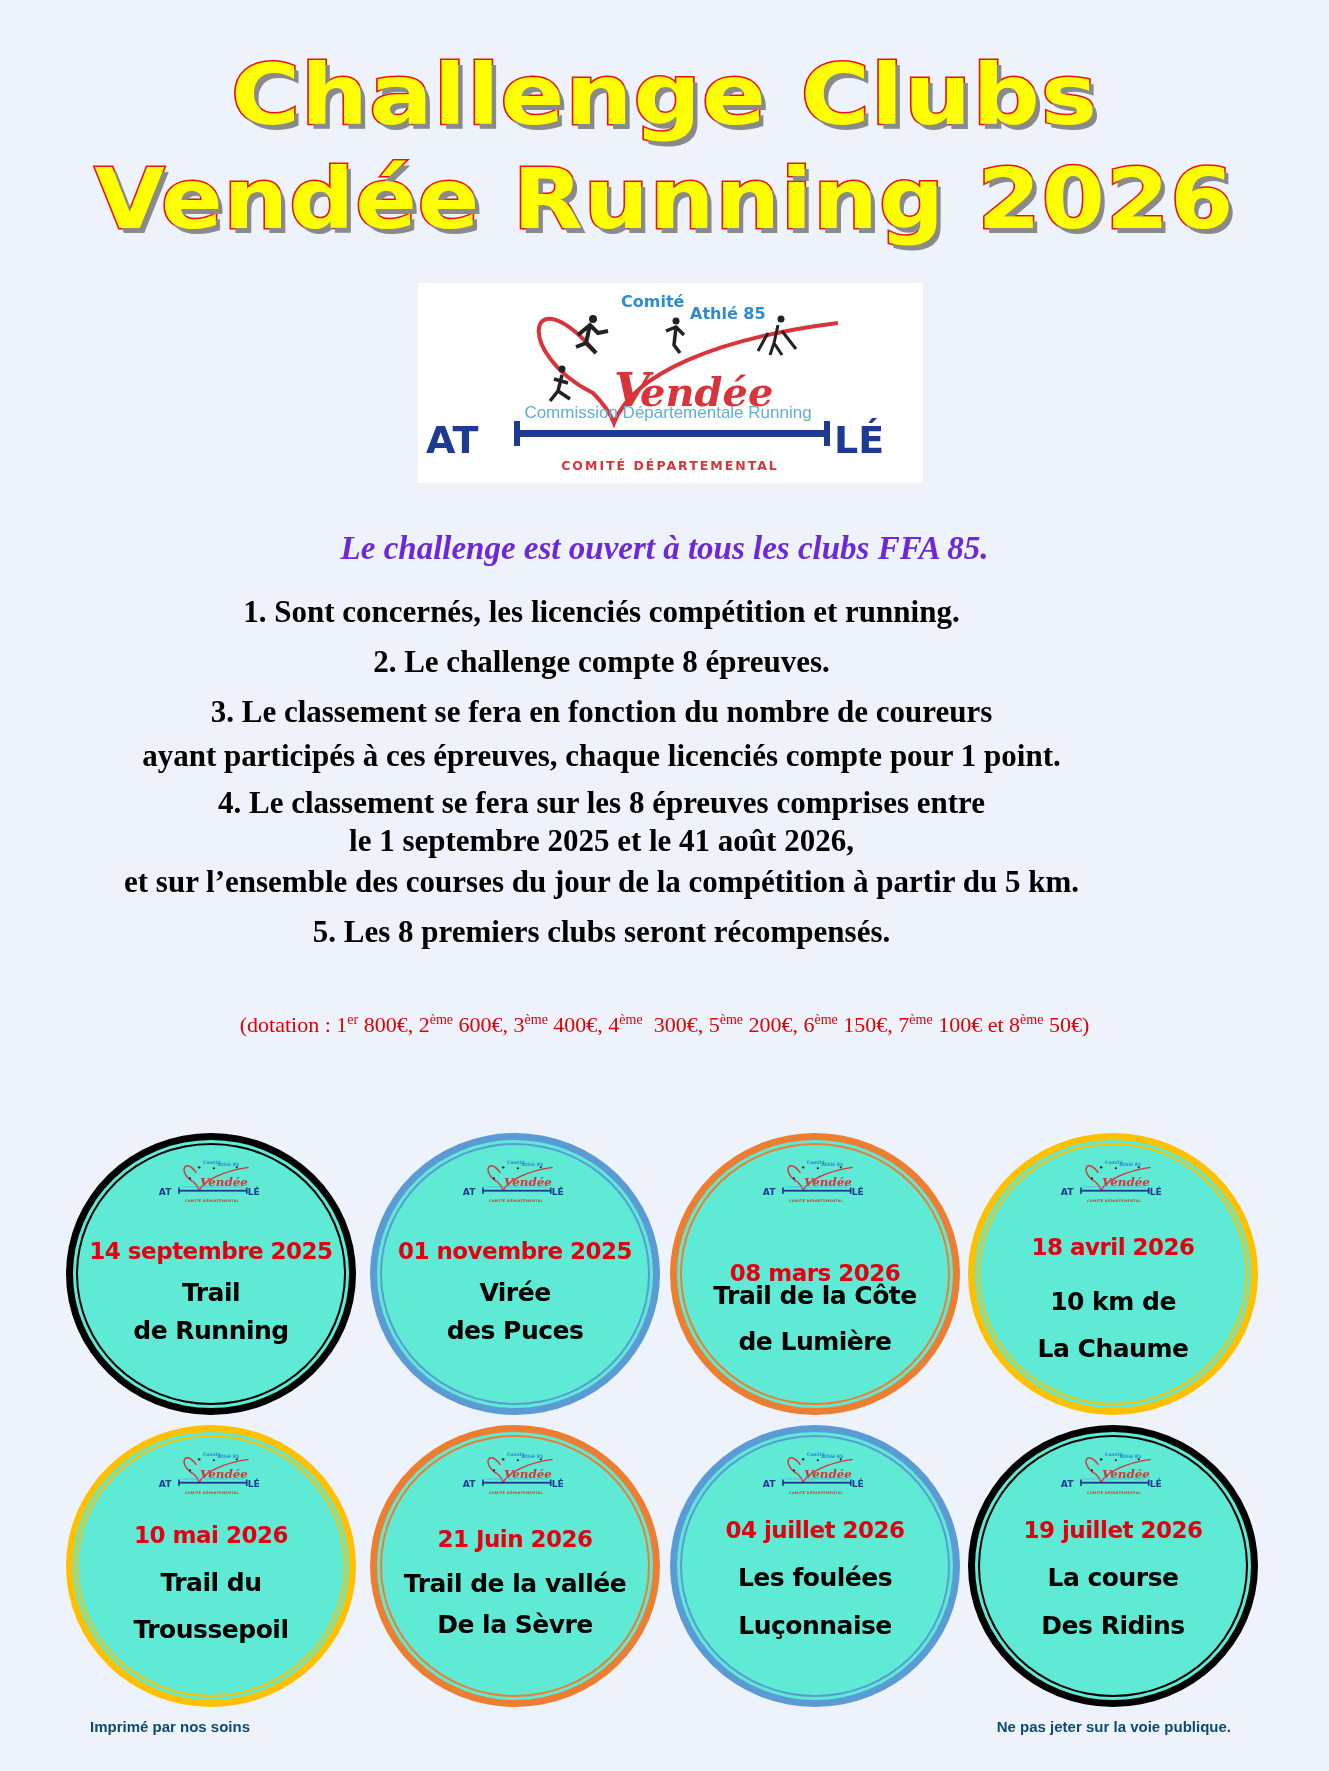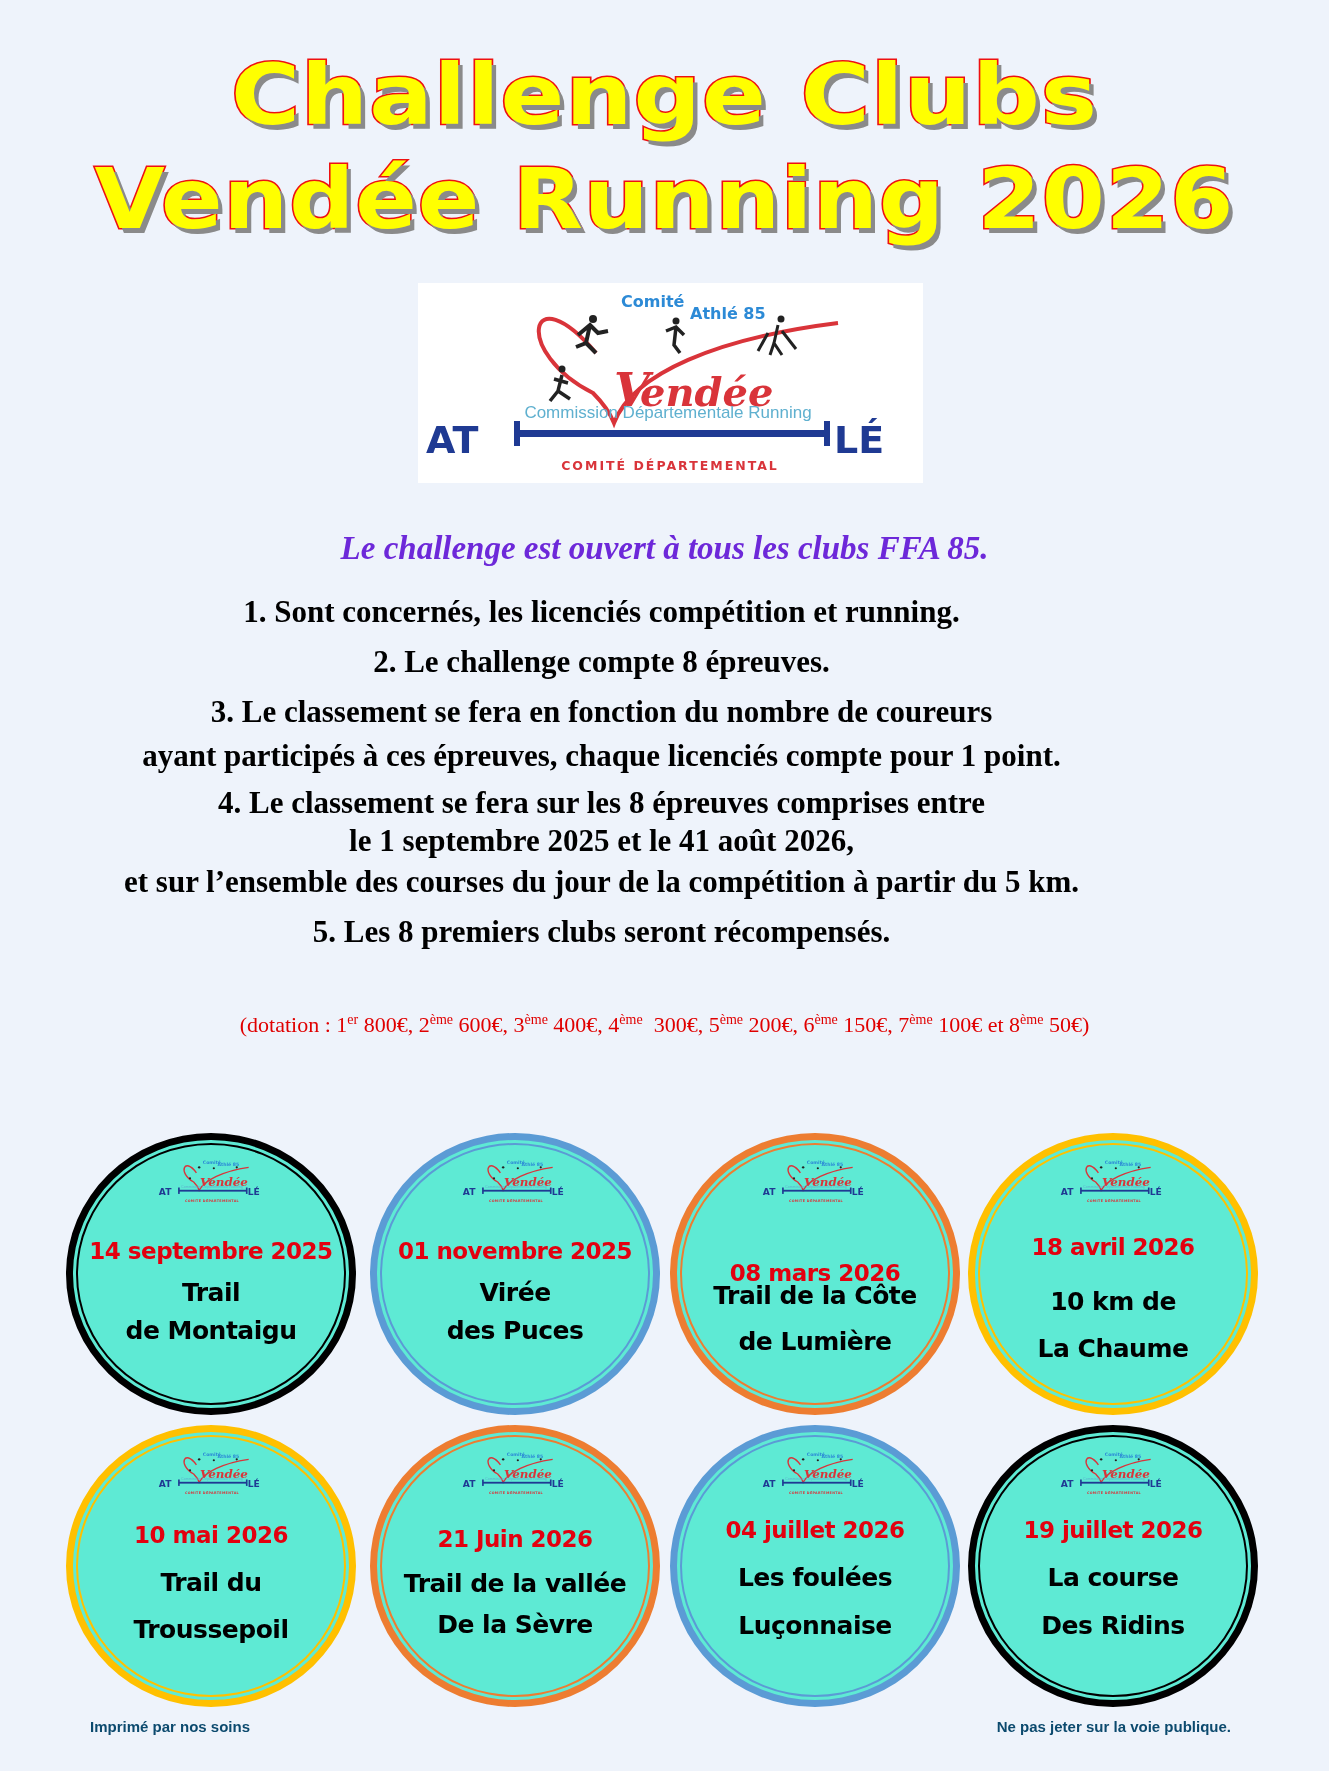--- a/index.html
+++ b/index.html
@@ -149,21 +149,21 @@
     </g>
   </defs>
 </svg>
 
 <div class="circle" style="left:66px; top:1133px; border-color:#000000;">
   <svg class="mini-logo" viewBox="0 0 120 56">
       <use href="#mini-logo-g"></use>
     </svg>
   <div class="c-text c-date" style="top:98px;">14 septembre 2025</div>
   <div class="c-text c-name" style="top:132px;">Trail</div>
-  <div class="c-text c-name" style="top:170px;">de Montaigu</div>
+  <div class="c-text c-name" style="top:170px;">de Running</div>
 </div>
 
 <div class="circle" style="left:370px; top:1133px; border-color:#5b9bd5;">
   <svg class="mini-logo" viewBox="0 0 120 56">
       <use href="#mini-logo-g"></use>
     </svg>
   <div class="c-text c-date" style="top:98px;">01 novembre 2025</div>
   <div class="c-text c-name" style="top:132px;">Virée</div>
   <div class="c-text c-name" style="top:170px;">des Puces</div>
 </div>

